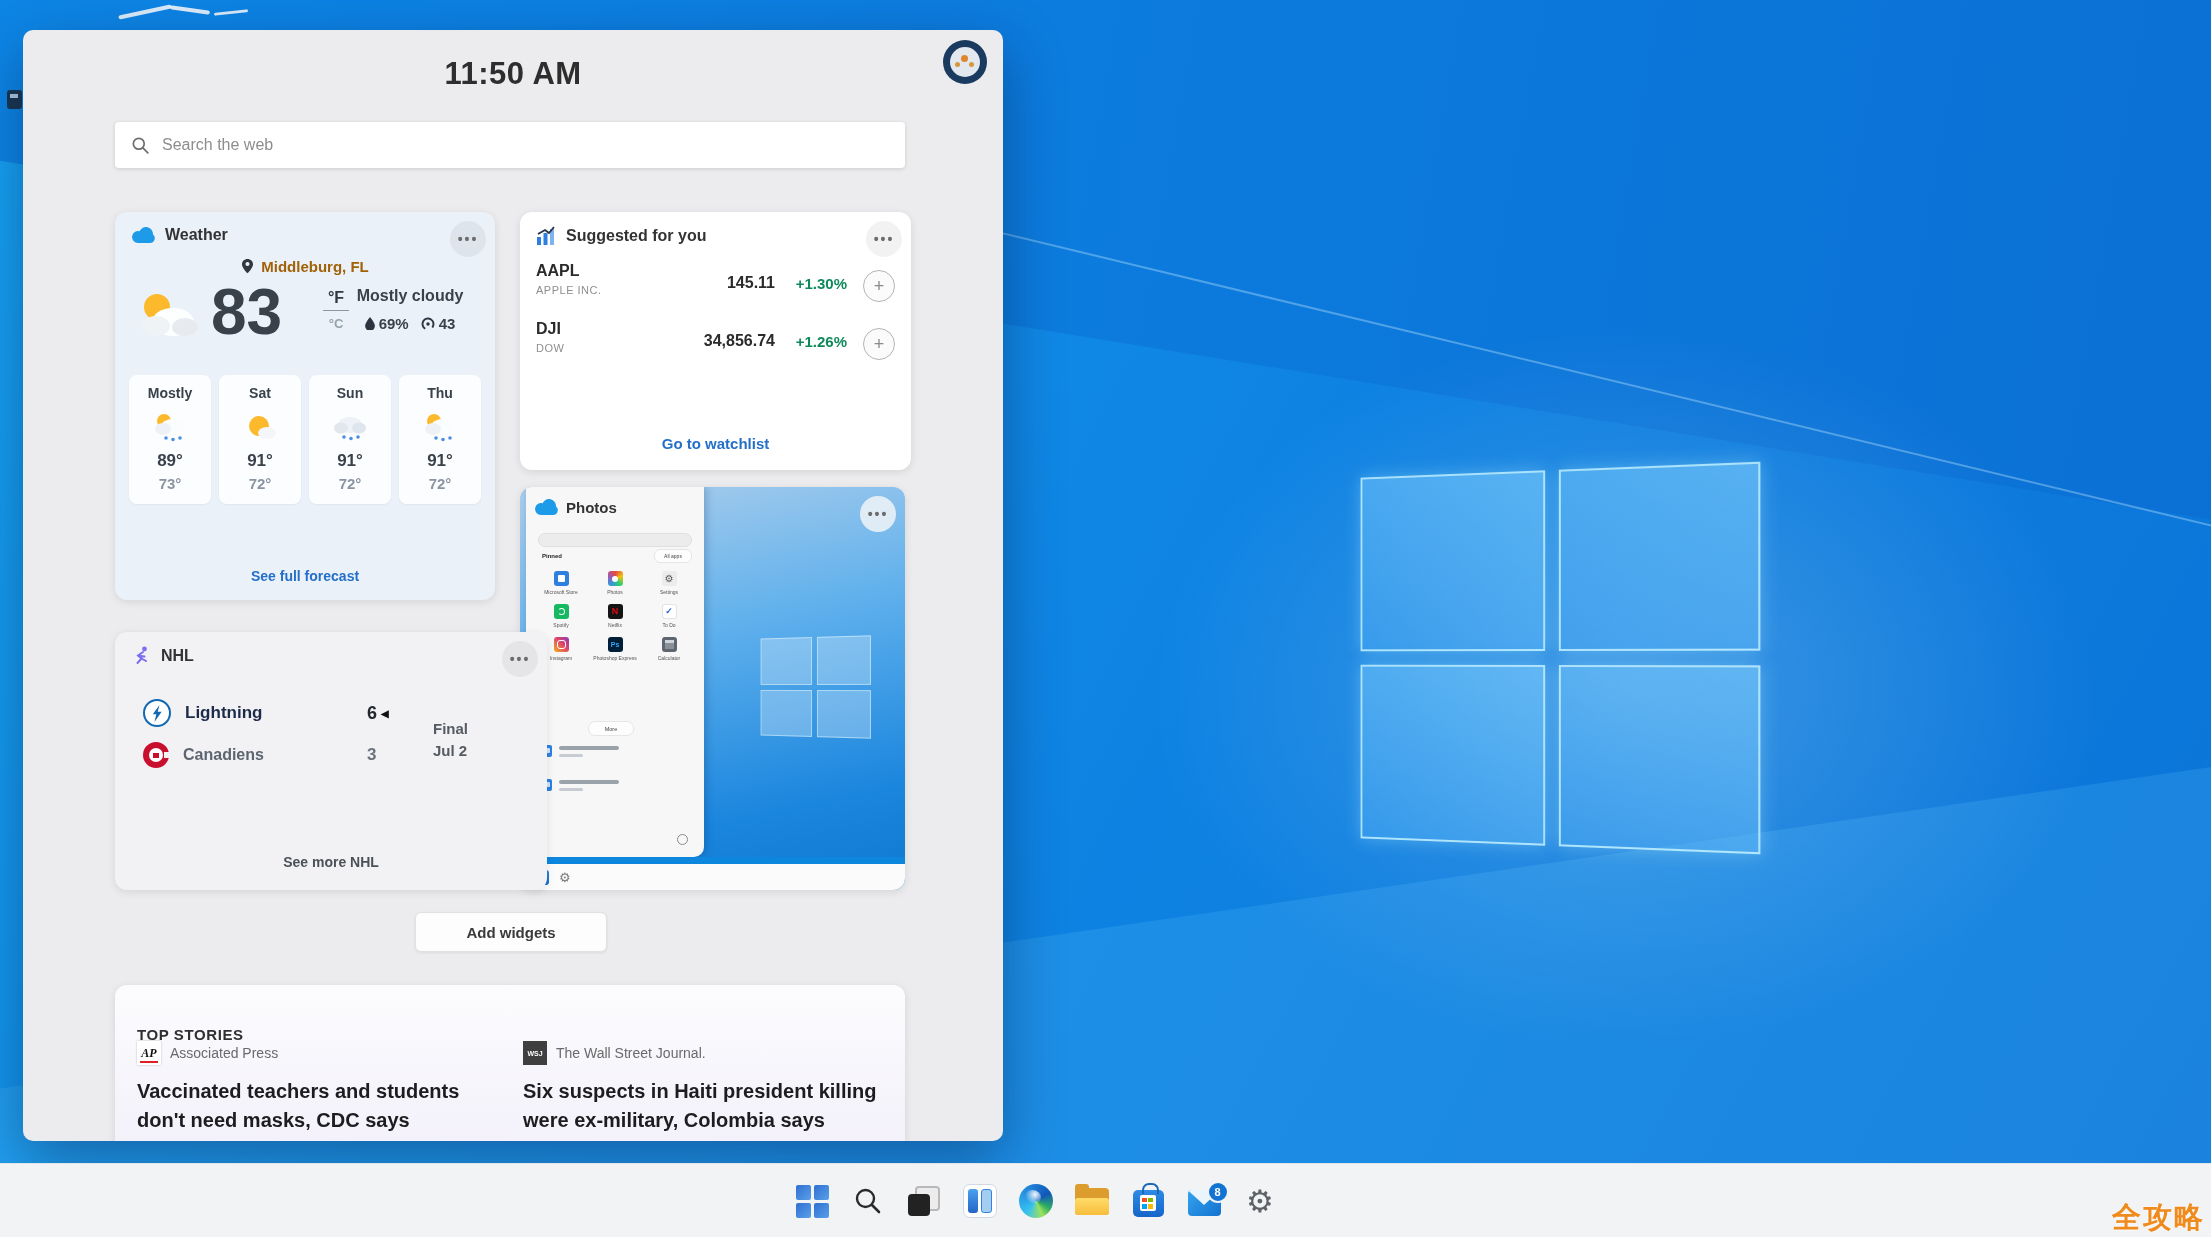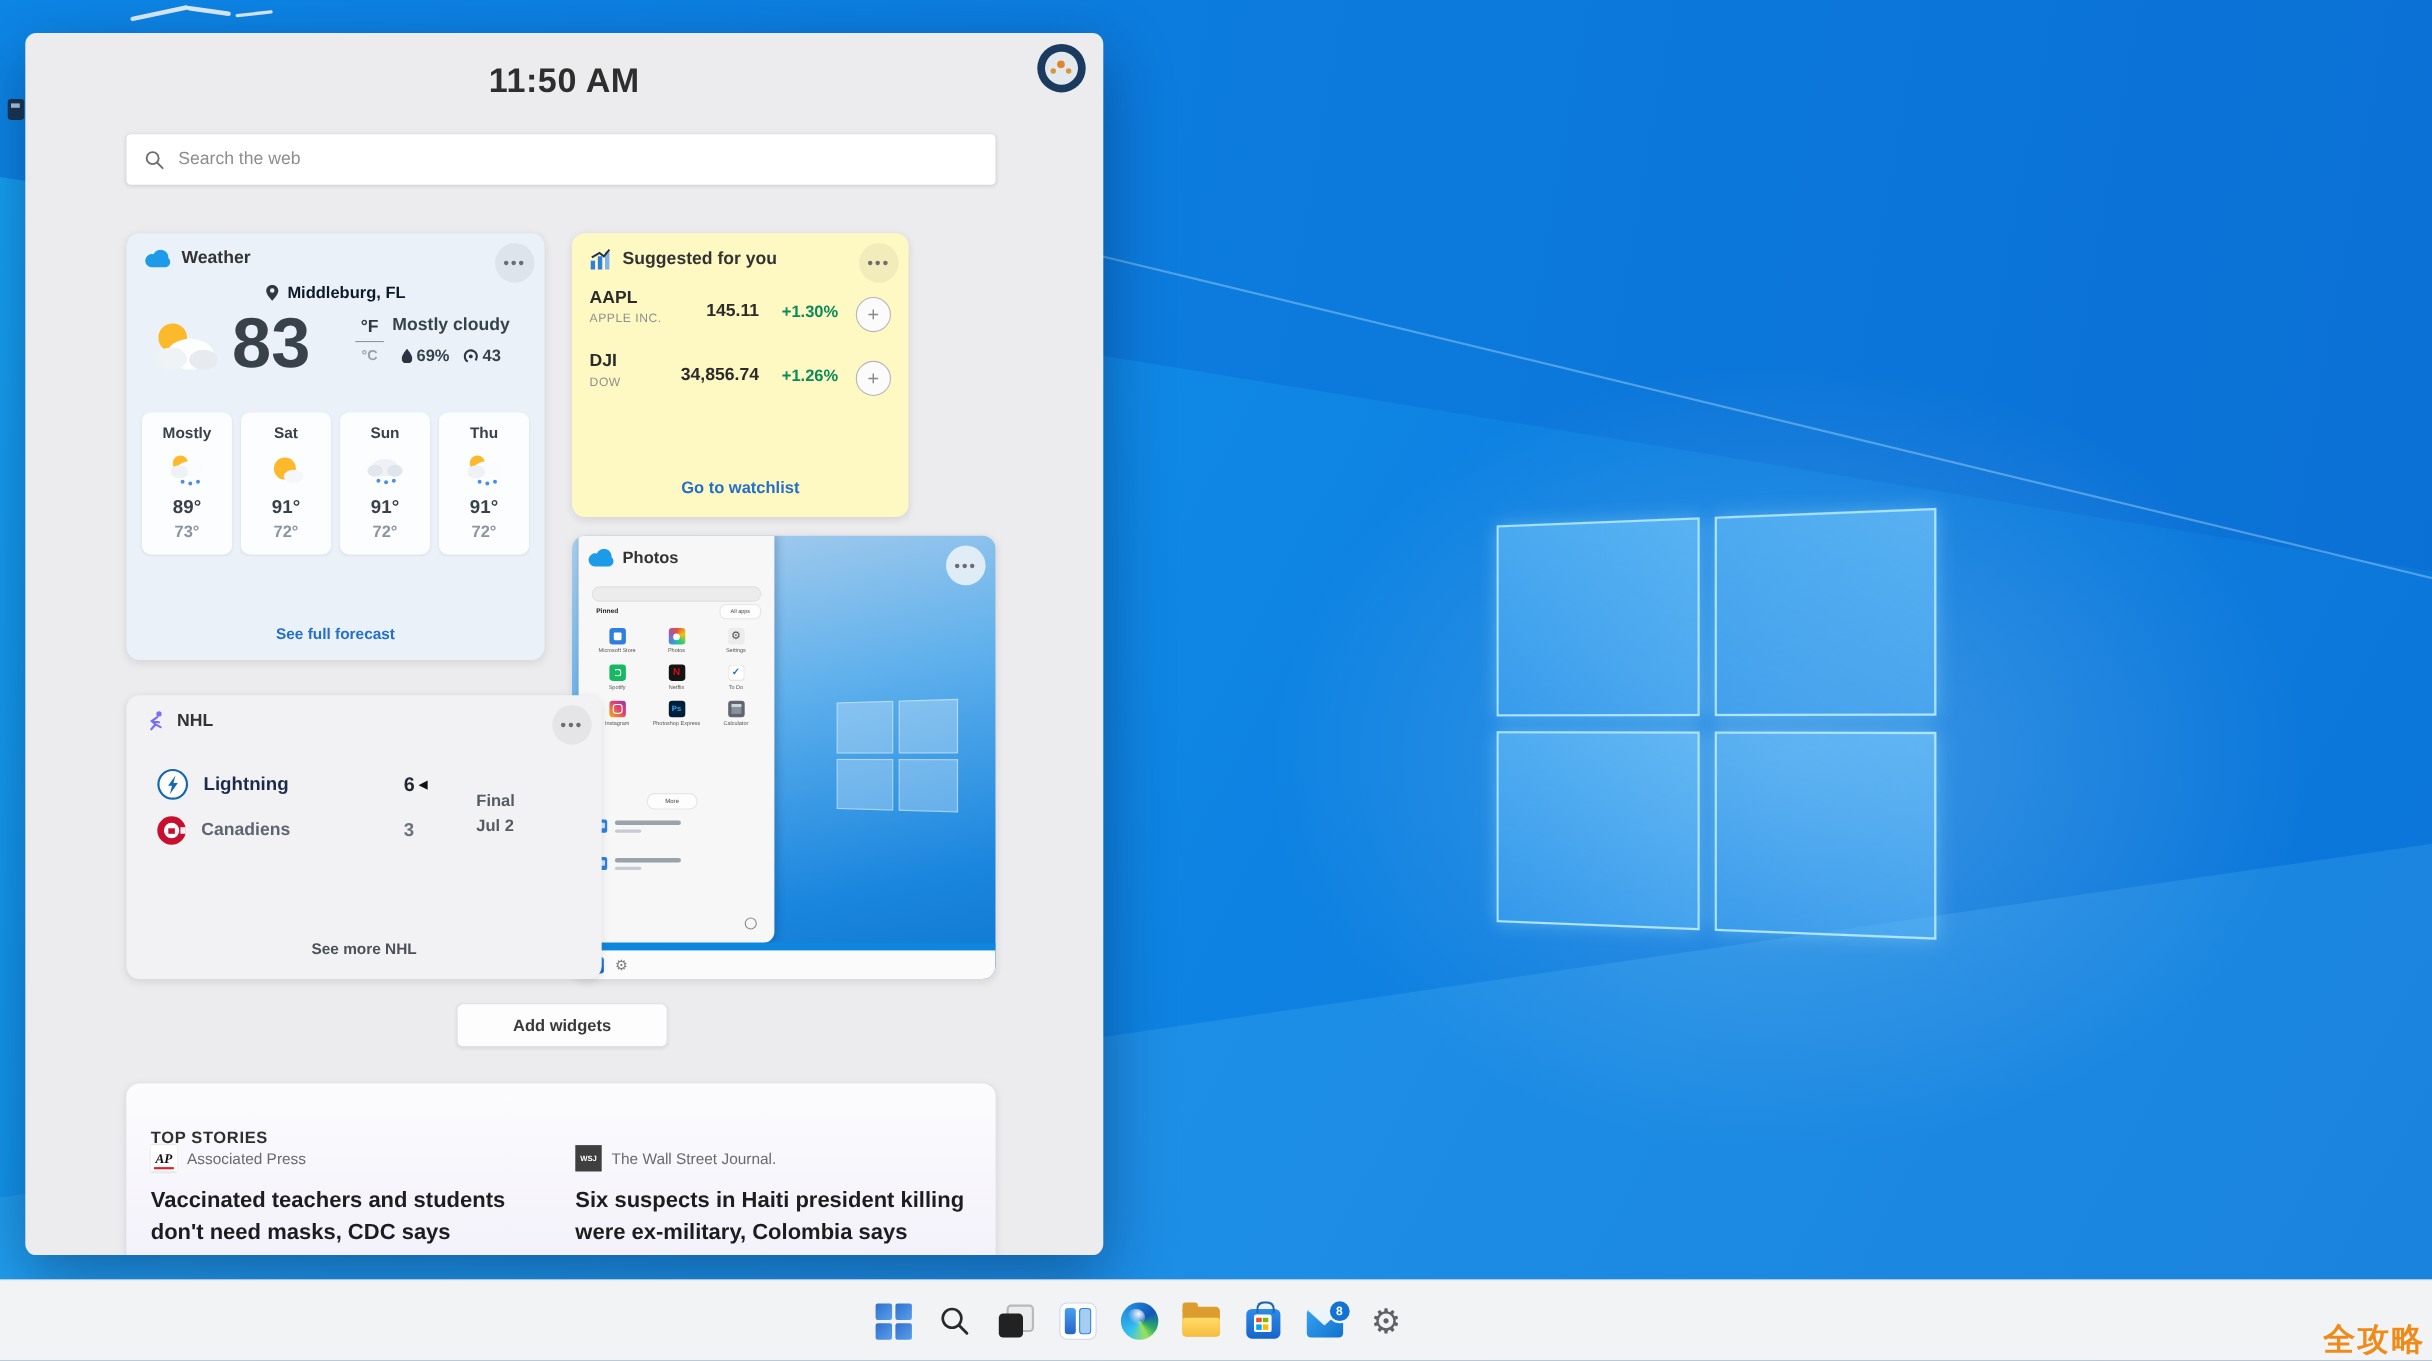--- a/index.html
+++ b/index.html
@@ -49,21 +49,21 @@
   .card{position:absolute;border-radius:12px;box-shadow:0 2px 8px rgba(0,0,0,.10);background:#fff;box-sizing:border-box;}
   .card-header{display:flex;align-items:center;gap:10px;padding:14px 16px 8px;font-size:16px;
     font-weight:bold;color:#333;}
   .dots{position:absolute;top:9px;right:9px;width:36px;height:36px;border-radius:50%;
     background:rgba(0,0,0,.05);color:#6d6d6d;display:flex;align-items:center;justify-content:center;
     font-size:14px;font-weight:bold;letter-spacing:2px;line-height:0;}
 
   
   .weather{left:92px;top:182px;width:380px;height:388px;background:#eaf1f9;}
   .loc-row{display:flex;align-items:center;justify-content:center;gap:7px;margin-top:6px;
-    font-size:15px;color:#0f172a;font-weight:bold;}
+    font-size:15px;color:#a16207;font-weight:bold;}
   .current{position:relative;height:78px;margin-top:8px;}
   .cur-icon{position:absolute;left:20px;top:8px;}
   .temp{position:absolute;left:96px;top:-8px;font-size:64px;font-weight:bold;color:#39424a;}
   .units{position:absolute;left:206px;top:6px;width:30px;text-align:center;}
   .unit-f{font-size:16px;font-weight:bold;color:#2f3840;}
   .units hr{border:none;border-top:1.5px solid #8d979f;margin:3px 2px;}
   .unit-c{font-size:13px;color:#97a1ab;font-weight:bold;}
   .cond{position:absolute;right:20px;top:4px;width:130px;text-align:center;font-size:16px;
     color:#39424a;font-weight:bold;}
   .stats{position:absolute;right:14px;top:32px;width:142px;display:flex;justify-content:center;
@@ -73,21 +73,21 @@
   .fc-cell{background:rgba(255,255,255,.85);border-radius:8px;text-align:center;padding:10px 0 12px;
     box-shadow:0 1px 2px rgba(0,0,0,.05);}
   .fc-day{font-size:14px;font-weight:bold;color:#39424a;}
   .fc-icon{height:40px;display:flex;align-items:center;justify-content:center;margin:6px 0 4px;}
   .fc-hi{font-size:17px;color:#39424a;font-weight:bold;}
   .fc-lo{font-size:15px;color:#8a95a2;font-weight:bold;margin-top:4px;}
   .wx-link{position:absolute;left:0;bottom:16px;width:100%;text-align:center;font-size:14px;
     color:#2470c8;font-weight:bold;}
 
   
-  .stocks{left:497px;top:182px;width:306px;height:258px;background:#fef9c3;}
+  .stocks{left:497px;top:182px;width:391px;height:258px;background:#ffffff;}
   .stk-row{position:relative;height:50px;margin:8px 16px 0;}
   .stk-t{font-size:16px;font-weight:bold;color:#2b2b2b;}
   .stk-n{font-size:11px;color:#8f8f8f;letter-spacing:.5px;margin-top:4px;}
   .stk-p{position:absolute;right:120px;top:12px;font-size:16px;font-weight:bold;color:#2b2b2b;}
   .stk-c{position:absolute;right:48px;top:13px;font-size:15px;font-weight:bold;color:#0c8a5a;}
   .plusbtn{position:absolute;right:0;top:8px;width:30px;height:30px;border-radius:50%;
     border:1.5px solid #b5b5b5;background:#fbfbfc;display:flex;align-items:center;justify-content:center;
     color:#8a8a8a;font-size:18px;line-height:0;}
   .stk-link{position:absolute;left:0;bottom:18px;width:100%;text-align:center;font-size:15px;
     color:#2470c8;font-weight:bold;}

